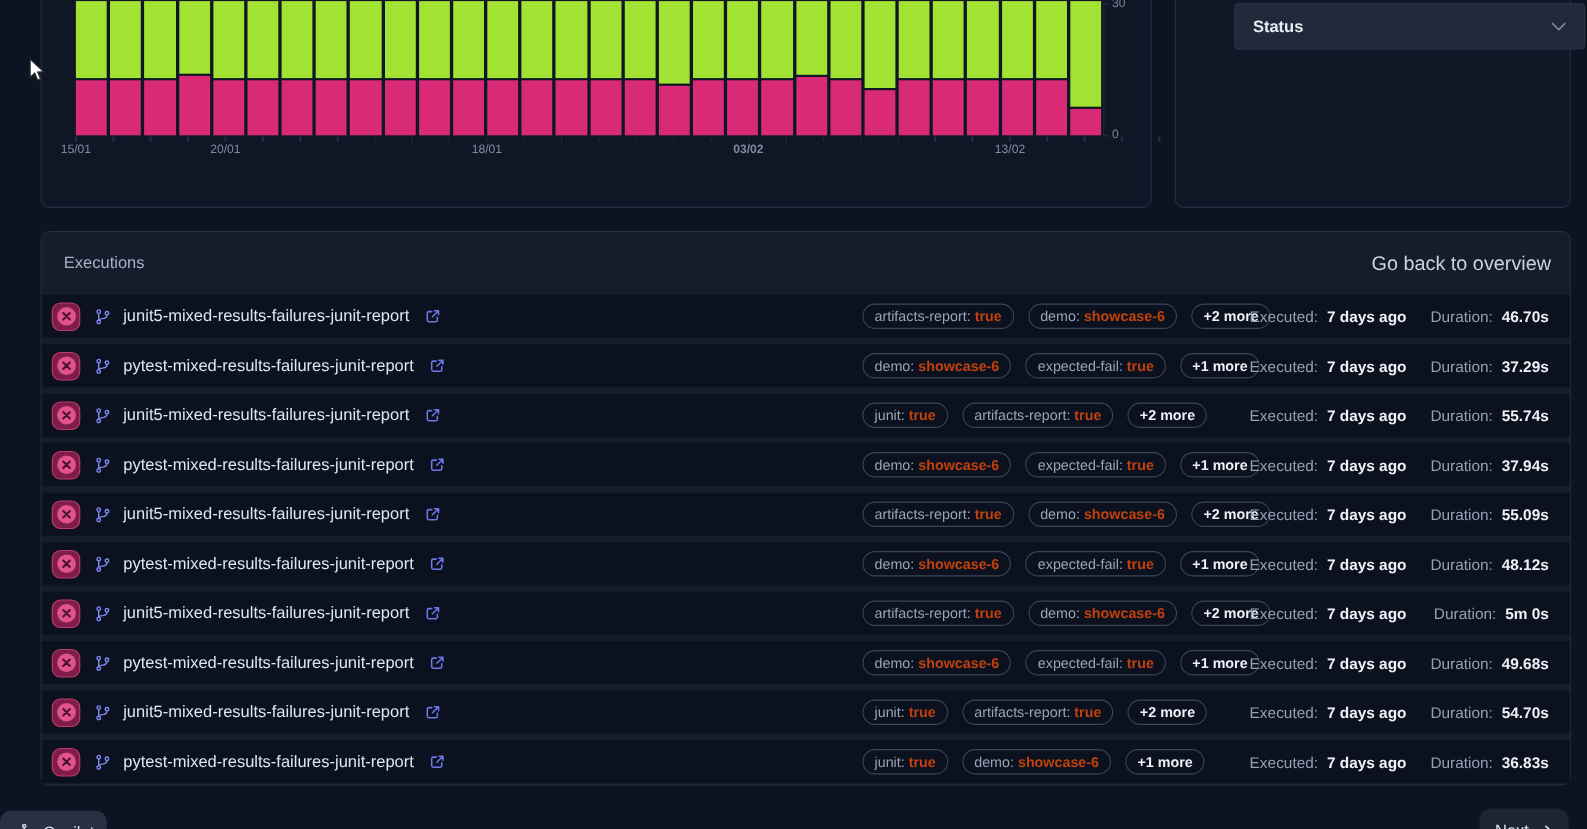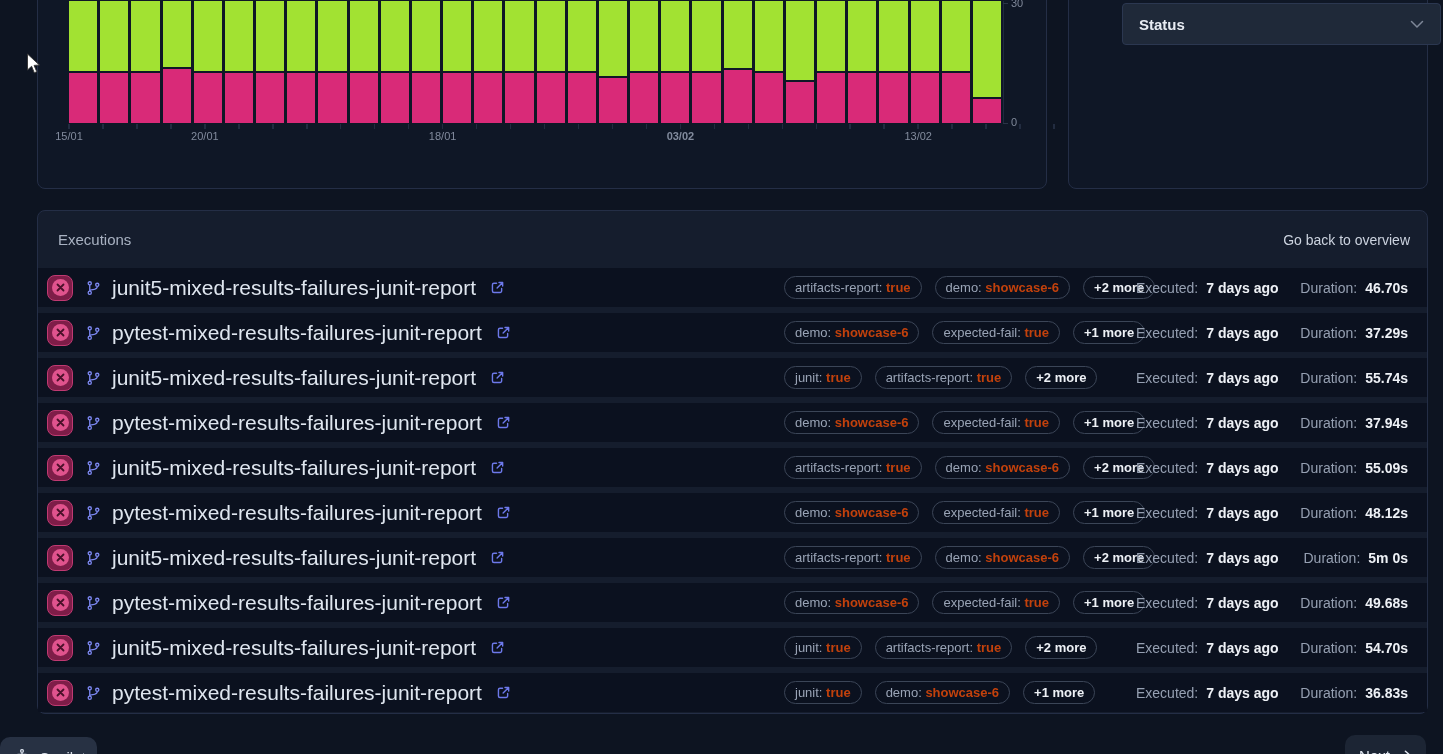--- a/index.html
+++ b/index.html
@@ -37,38 +37,38 @@
     padding:0 16px; cursor:pointer;margin-left:32px;
   }
   .status-select .lbl { font-size:15px; font-weight:600; color:#e8ecf3; }
   
   .exec-card { left:37px; top:210px; width:1391px; height:504px; background:#151d2d; }
   .exec-header {
     height:57px; display:flex; align-items:center; justify-content:space-between;
     padding:0 17px 0 20px;
   }
   .exec-title { font-size:15px; color:#a9b2c2; }
-  .back-link { font-size:14px; color:#ccd3df; cursor:pointer; }
+  .back-link { font-size:18px; color:#ccd3df; cursor:pointer; }
   .rows { position:absolute; left:0; top:57px; width:100%; }
   .row {
     position:relative; height:39px; margin-bottom:6px;
     background:#0b111f; cursor:pointer;
   }
   .row-left { position:absolute; left:9px; top:0; height:100%; display:flex; align-items:center; }
   .status-badge {
     width:26px; height:26px; border-radius:8px;
     background:#7e1d48; border:1.5px solid #c03a72;
     display:flex; align-items:center; justify-content:center;
   }
   .status-badge .circ {
     width:17px; height:17px; border-radius:50%; background:#e0538d;
     display:flex; align-items:center; justify-content:center;
   }
   .branch-icon { margin-left:13px; display:flex; }
-  .row-name { margin-left:11px; font-size:21px; color:#dfe6ef; white-space:nowrap; }
+  .row-name { margin-left:11px; font-size:15px; color:#dfe6ef; white-space:nowrap; }
   .ext-link { margin-left:14px; display:flex; cursor:pointer; }
   .row-tags { position:absolute; left:746px; top:0; height:100%; display:flex; align-items:center; gap:13px; }
   .tag {
     border:1px solid #3b4557; border-radius:12px; padding:3px 10px;
     font-size:13px; color:#9aa4b6; white-space:nowrap;
   }
   .tag b { color:#c2410c; font-weight:600; }
   .tag.more { color:#eef1f6; font-weight:600; }
   .row-exec { position:absolute; left:1098px; top:0; height:100%; display:flex; align-items:center; gap:8px; font-size:14px; }
   .row-dur  { position:absolute; right:19px;  top:0; height:100%; display:flex; align-items:center; gap:8px; font-size:14px; }

